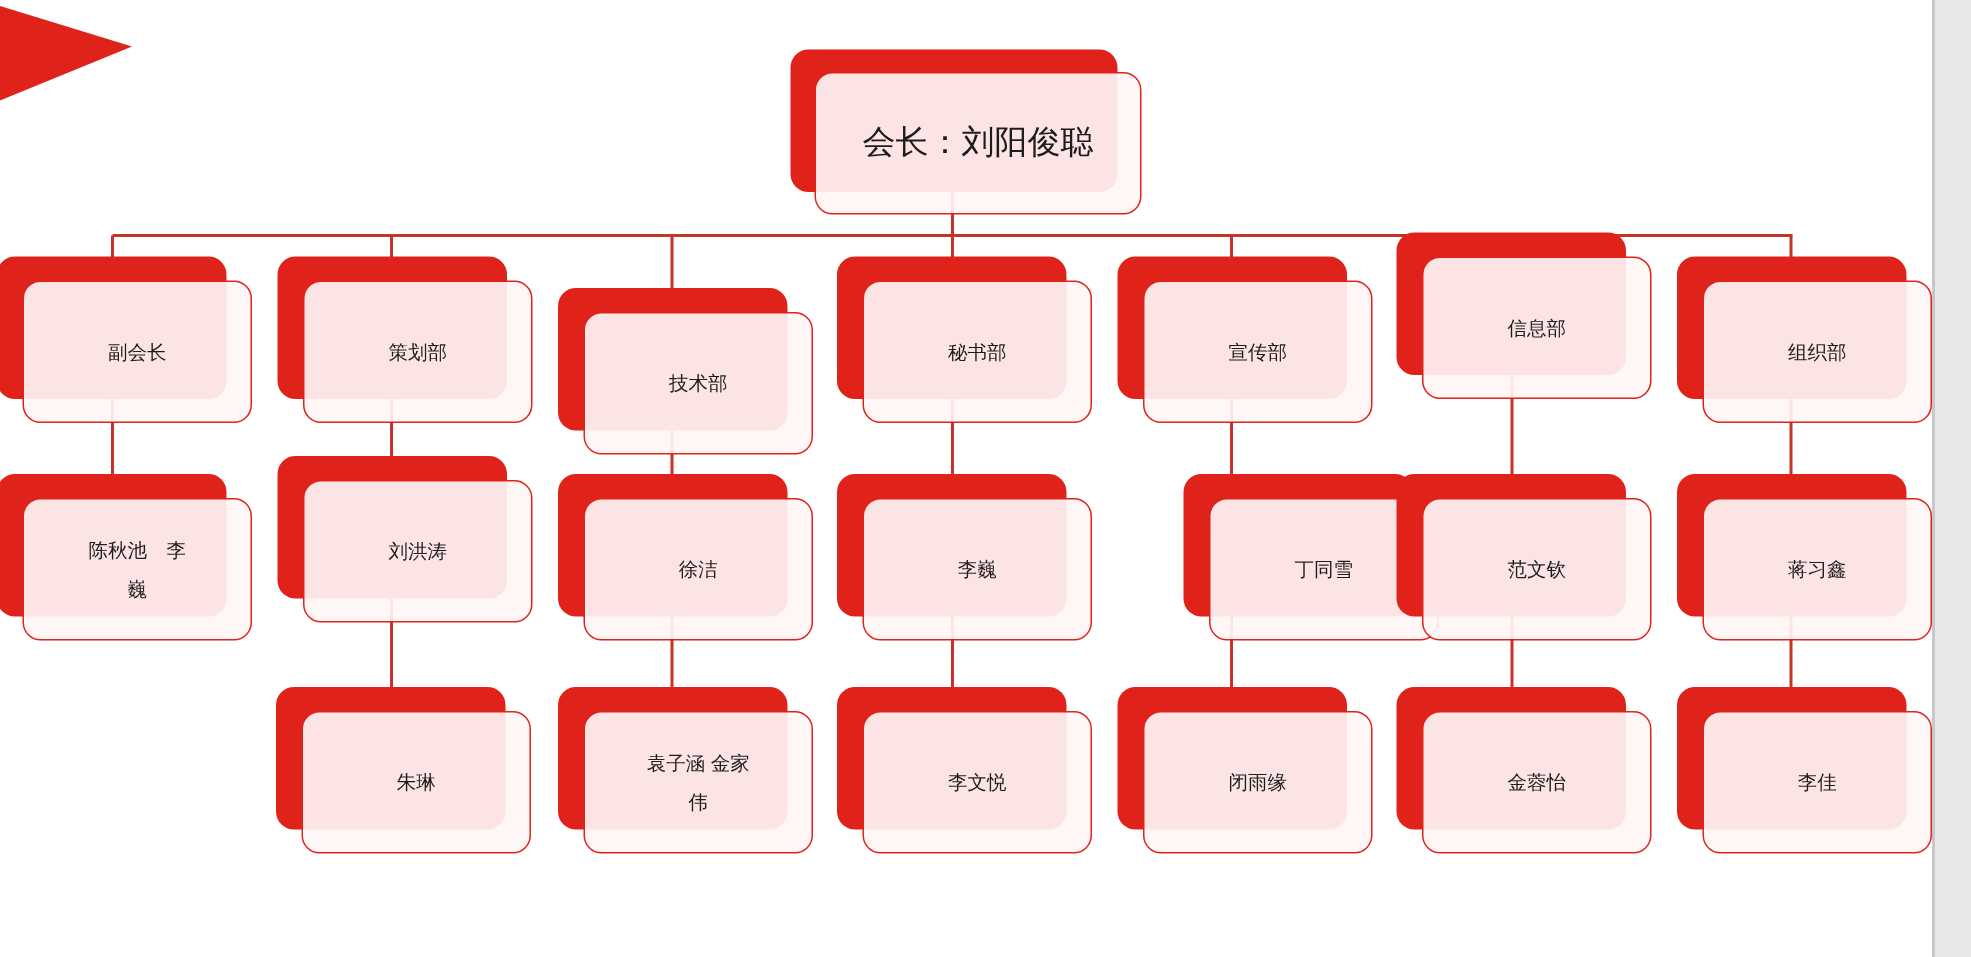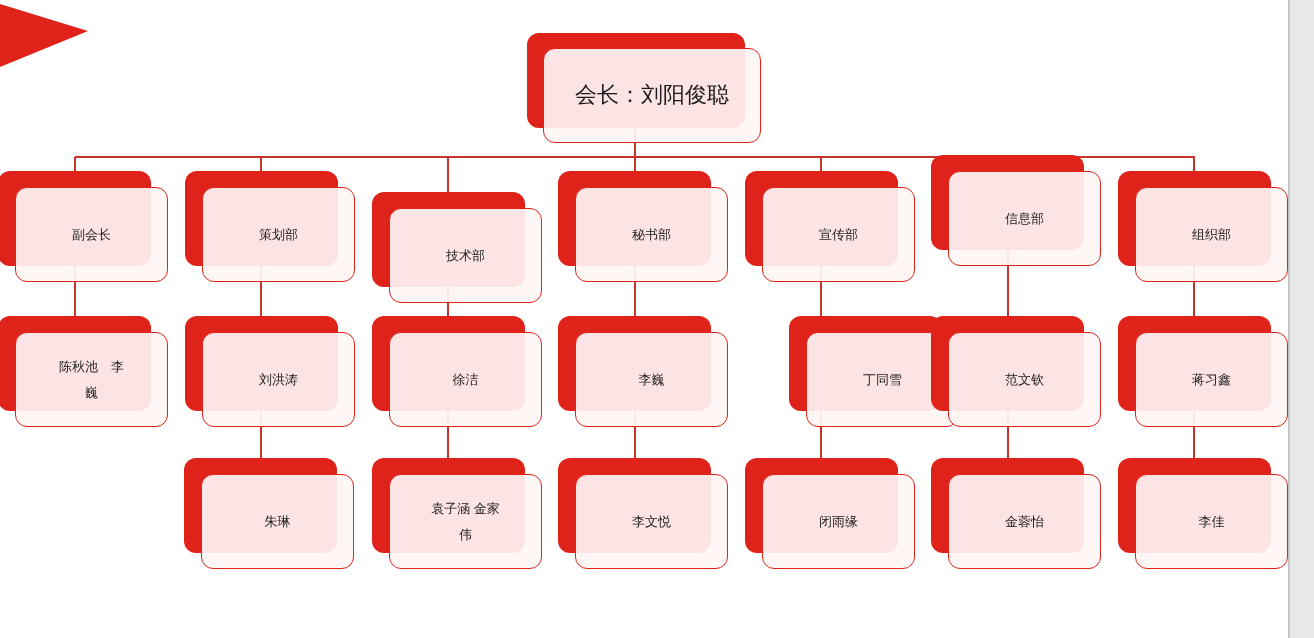--- a/index.html
+++ b/index.html
@@ -70,21 +70,21 @@
 巍</span>
     </div>
   </div>
 
   <div class="obox" style="left:185px;top:171px;">
     <div class="back"></div>
     <div class="front">
       <span>策划部</span>
     </div>
   </div>
-  <div class="obox" style="left:185px;top:316px;border-radius:27px;">
+  <div class="obox" style="left:185px;top:304px;border-radius:27px;">
     <div class="back"></div>
     <div class="front">
       <span>刘洪涛</span>
     </div>
   </div>
   <div class="obox" style="left:184px;top:458px;font-family:Liberation Serif, serif;">
     <div class="back"></div>
     <div class="front">
       <span>朱琳</span>
     </div>

